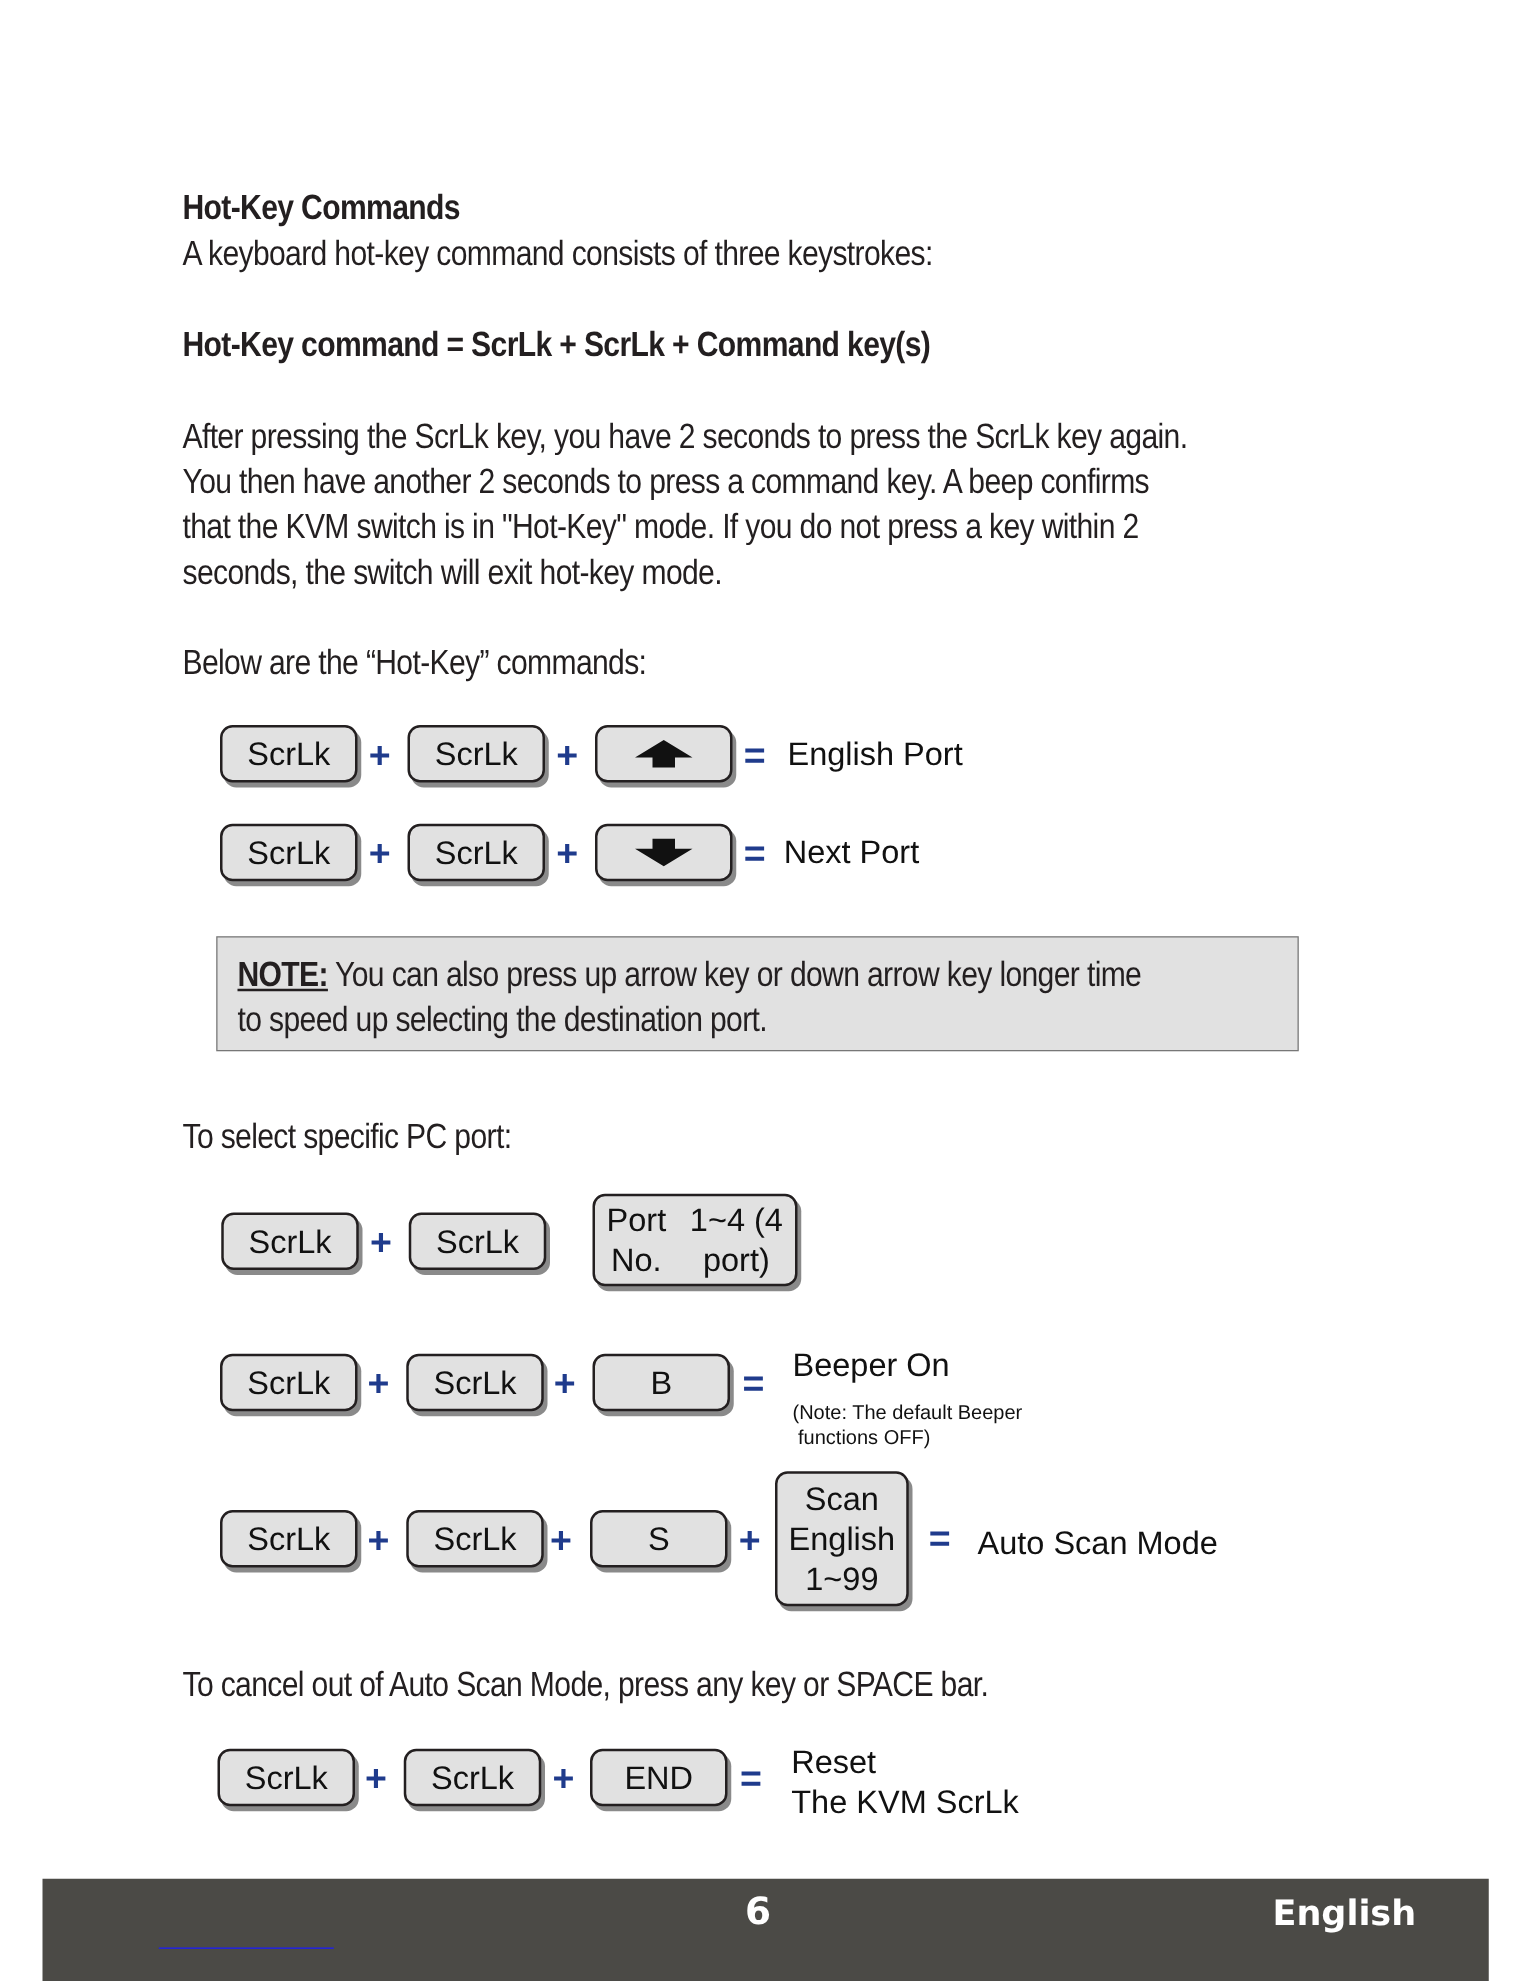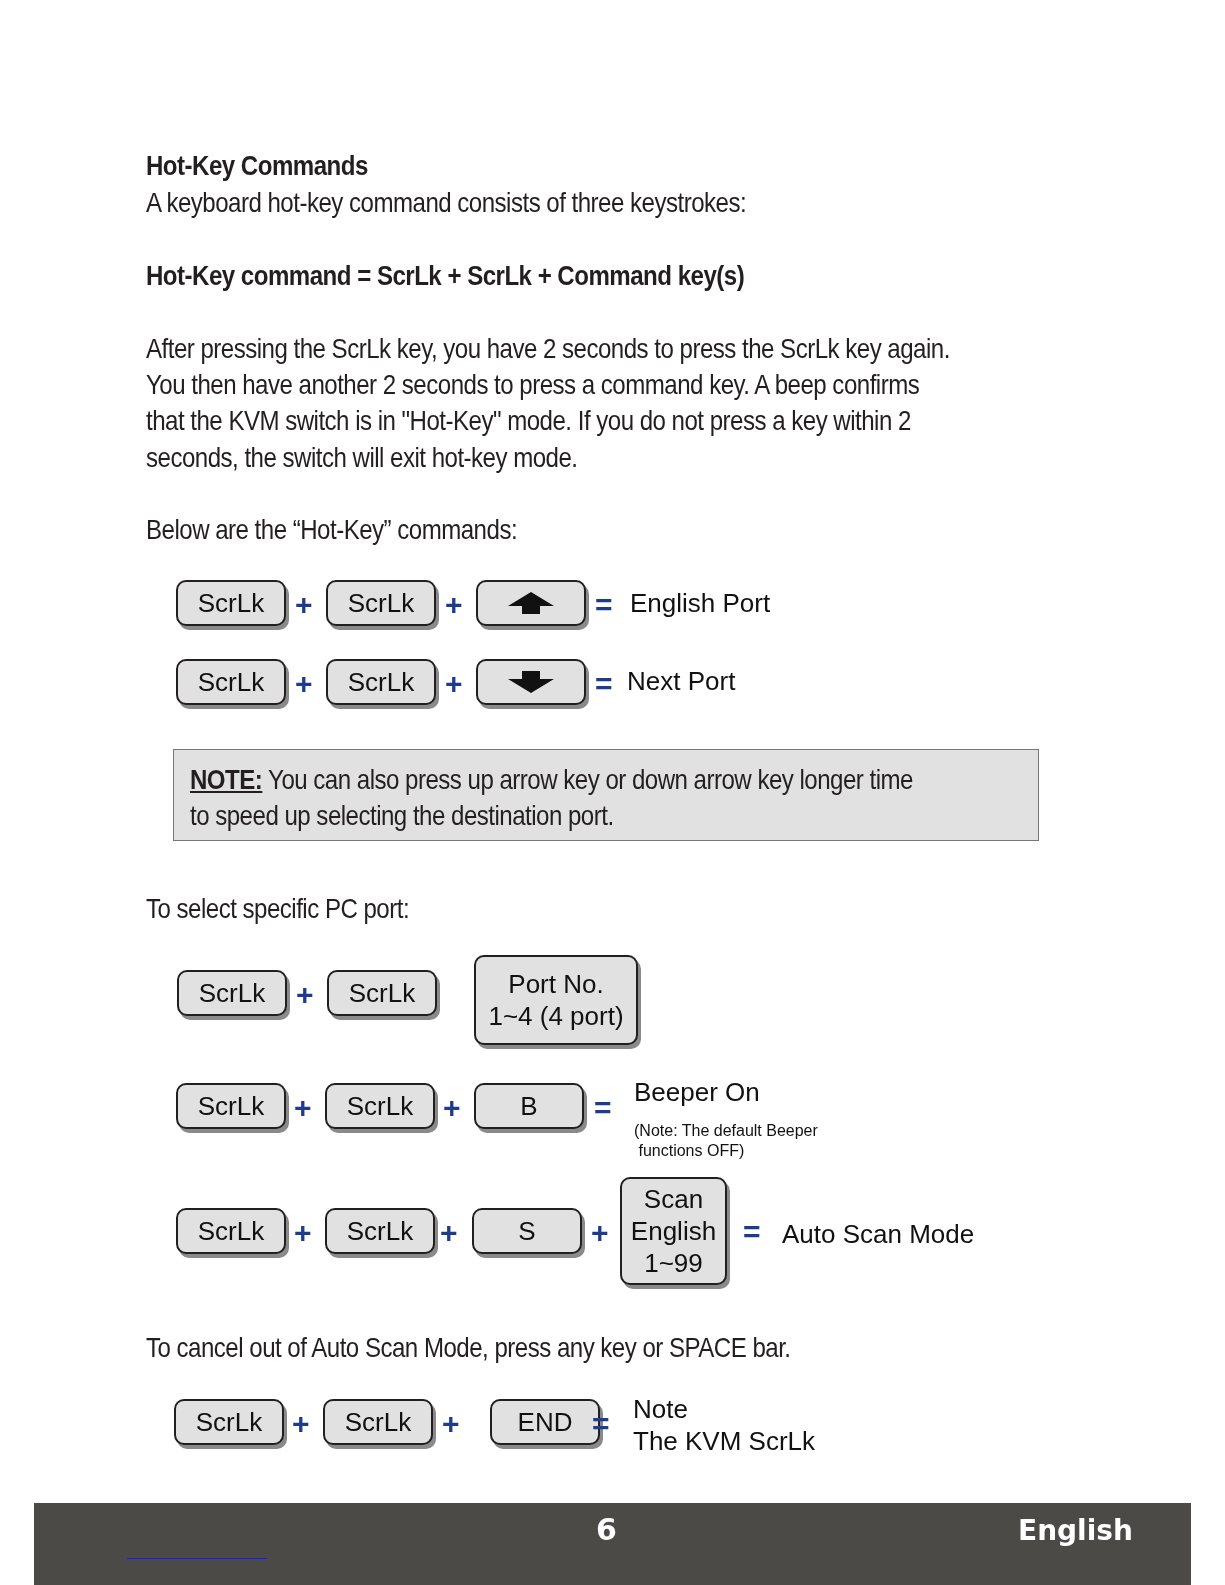--- a/index.html
+++ b/index.html
@@ -55,21 +55,21 @@
 
 <div class="note"></div>
 <div class="t cond" style="left:190px;top:762px;"><span class="b" style="text-decoration:underline;">NOTE:</span><span> You can also press up arrow key or down arrow key longer time</span></div>
 <div class="t cond" style="left:190px;top:798px;">to speed up selecting the destination port.</div>
 
 <div class="t cond" style="top:891px;">To select specific PC port:</div>
 
 <div class="key" style="left:177px;top:970px;width:110px;height:46px;">ScrLk</div>
 <div class="plus" style="left:296px;top:980px;">+</div>
 <div class="key" style="left:327px;top:970px;width:110px;height:46px;">ScrLk</div>
-<div class="key" style="left:474px;top:955px;width:164px;height:90px;flex-direction:column;">
+<div class="key" style="left:474px;top:955px;width:164px;height:74px;flex-direction:row;">
   <span>Port No.</span>
   <span>1~4 (4 port)</span>
 </div>
 
 <div class="key" style="left:176px;top:1083px;width:110px;height:46px;">ScrLk</div>
 <div class="plus" style="left:294px;top:1093px;">+</div>
 <div class="key" style="left:325px;top:1083px;width:110px;height:46px;">ScrLk</div>
 <div class="plus" style="left:443px;top:1093px;">+</div>
 <div class="key" style="left:474px;top:1083px;width:110px;height:46px;">B</div>
 <div class="eq" style="left:594px;top:1093px;">=</div>
@@ -90,21 +90,21 @@
 </div>
 <div class="eq" style="left:743px;top:1217px;">=</div>
 <div class="res" style="left:782px;top:1218px;">Auto Scan Mode</div>
 
 <div class="t cond" style="top:1330px;">To cancel out of Auto Scan Mode, press any key or SPACE bar.</div>
 
 <div class="key" style="left:174px;top:1399px;width:110px;height:46px;">ScrLk</div>
 <div class="plus" style="left:292px;top:1409px;">+</div>
 <div class="key" style="left:323px;top:1399px;width:110px;height:46px;">ScrLk</div>
 <div class="plus" style="left:442px;top:1409px;">+</div>
-<div class="key" style="left:472px;top:1399px;width:110px;height:46px;margin-left:18px;">END</div>
+<div class="key" style="left:472px;top:1399px;width:110px;height:46px;">END</div>
 <div class="eq" style="left:592px;top:1409px;">=</div>
-<div class="res" style="left:633px;top:1393px;">Note</div>
+<div class="res" style="left:633px;top:1393px;">Reset</div>
 <div class="res" style="left:633px;top:1425px;">The KVM ScrLk</div>
 
 <div class="footer"></div>
 <div class="pn">6</div>
 <div class="lang">English</div>
 <div class="uline"></div>
 
 </body></html>

